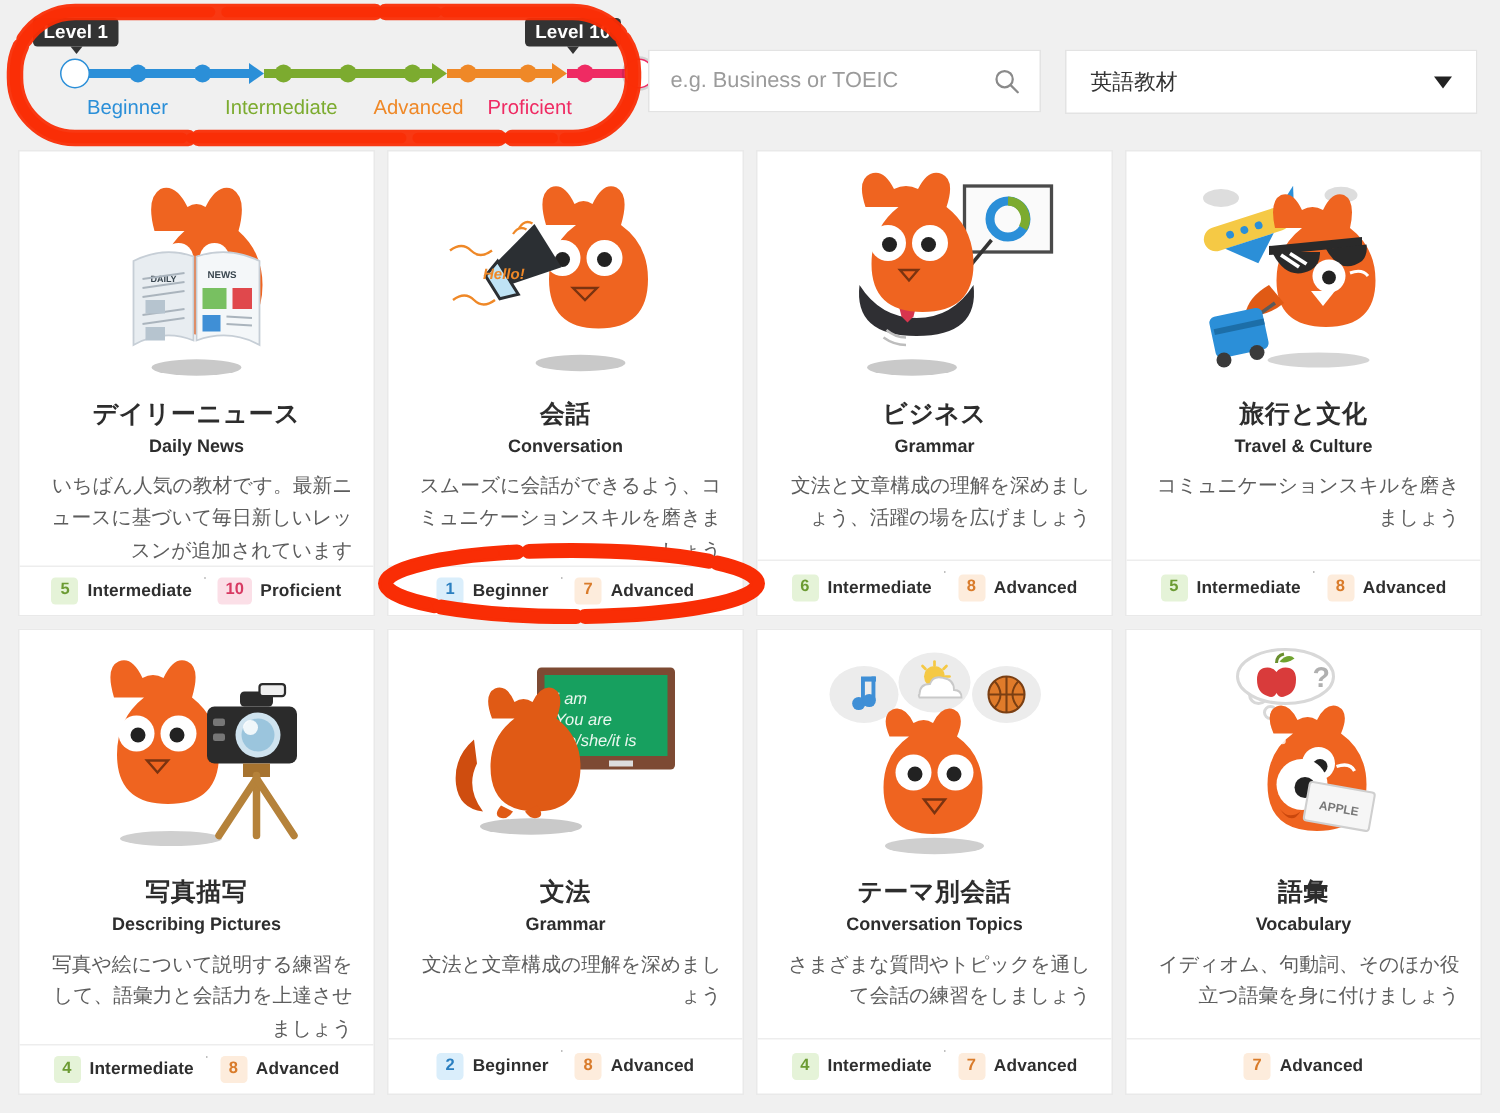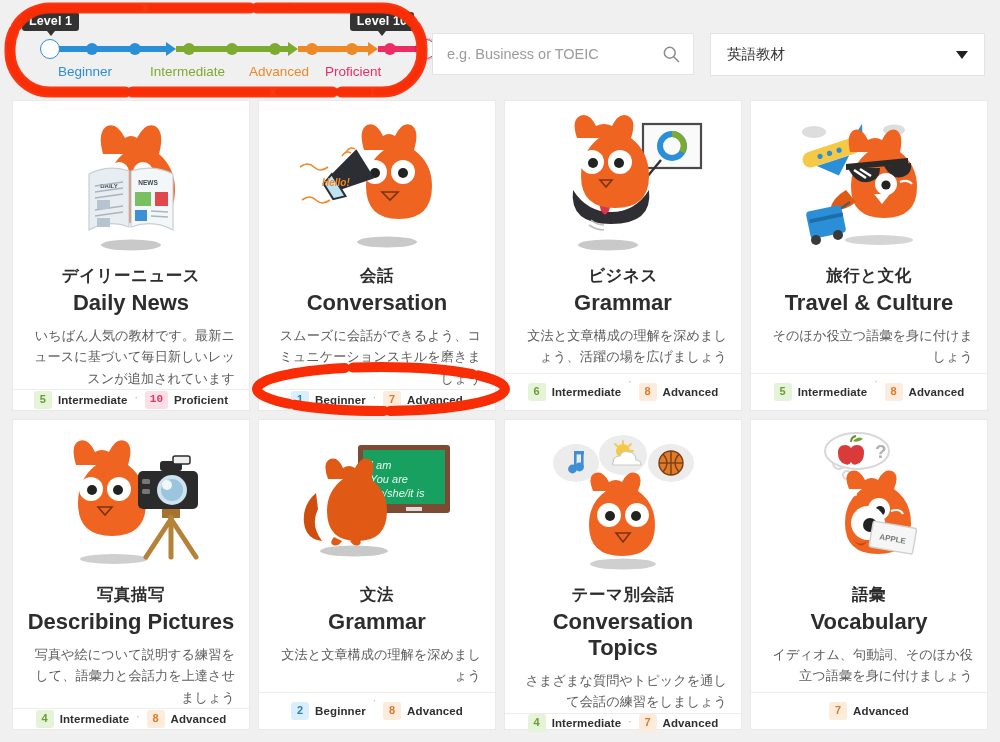--- a/index.html
+++ b/index.html
@@ -178,21 +178,21 @@
   }
   .title-ja {
     font-size: 16.5px;
     font-weight: bold;
     color: #2d2d2d;
     text-align: center;
     margin-top: 6px;
     letter-spacing: 0.5px;
   }
   .title-en {
-    font-size: 22px;
+    font-size: 12px;
     font-weight: bold;
     color: #2d2d2d;
     text-align: center;
     margin-top: 3px;
   }
   .desc {
     font-size: 13.2px;
     line-height: 1.62;
     color: #5d5d5d;
     text-align: right;
@@ -214,21 +214,21 @@
     padding: 2px 5px;
     border-radius: 3px;
     font-size: 11px;
     font-weight: bold;
     text-align: center;
     line-height: 1.25;
   }
   .badge.beginner    { background: #daeefb; color: #2b7fc0; }
   .badge.intermediate{ background: #e5f3d8; color: #6c9b33; }
   .badge.advanced    { background: #fdecdc; color: #d97b2a; }
-  .badge.proficient  { background: #fbdfe7; color: #d83a63; font-family: Liberation Mono, monospace; }
+  .badge.proficient  { background: #fbdfe7; color: #d83a63; }
   .lvl-name { font-weight: bold; letter-spacing: 0.1px; color: #2f2f2f; }
   .dot-sep { color: #aaa; font-size: 10px; margin: 0 1px; align-self: flex-start; padding-top: 2px;}
   .pair { display: inline-flex; align-items: center; gap: 6px; }
 </style>
 </head>
 <body>
 
 <div class="header">
 
   <div class="level-widget">
@@ -465,21 +465,21 @@
             <line x1="76" y1="90" x2="62" y2="100" stroke="#5a5a5a" stroke-width="2.4"></line>
             <rect x="34" y="96" width="36" height="28" rx="4" fill="#2b8fd8" transform="rotate(-12 52 110)"></rect>
             <rect x="36" y="104" width="34" height="4" fill="#1c6ea8" transform="rotate(-12 52 110)"></rect>
             <circle cx="42" cy="128" r="5" fill="#3a3a3a"></circle>
             <circle cx="64" cy="123" r="5" fill="#3a3a3a"></circle>
           </g>
         </svg>
       </div>
       <div class="title-ja">旅行と文化</div>
       <div class="title-en">Travel &amp; Culture</div>
-      <div class="desc">そのほか役立つ語彙を身に付けましょう</div>
+      <div class="desc">コミュニケーションスキルを磨きましょう</div>
     </div>
     <div class="card-foot">
       <span class="pair">
         <span class="badge intermediate">5</span>
         <span class="lvl-name">Intermediate</span>
       </span>
       <span class="dot-sep">·</span>
       <span class="pair">
         <span class="badge advanced">8</span>
         <span class="lvl-name">Advanced</span>

